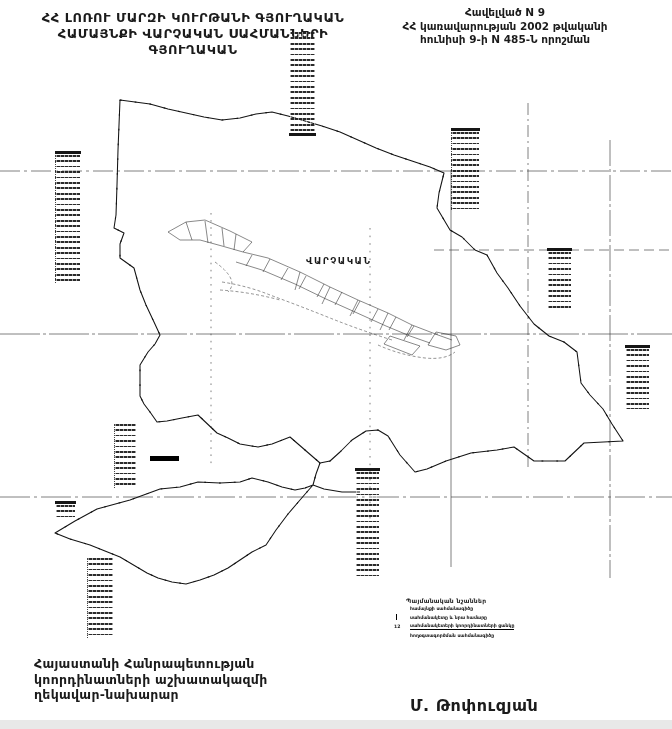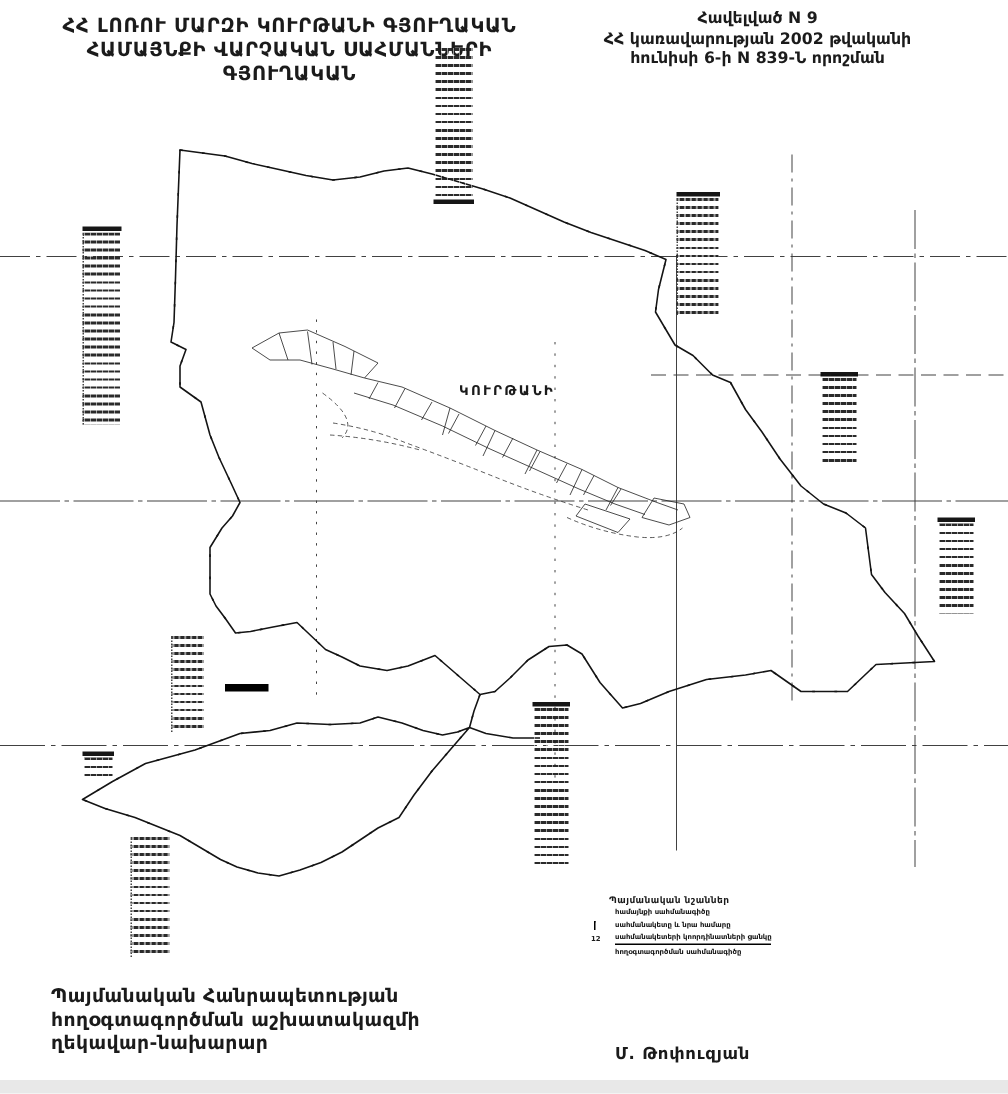--- a/index.html
+++ b/index.html
@@ -17,21 +17,21 @@
   .appendix{
     left:370px;top:6px;width:270px;text-align:center;
     font-weight:bold;font-size:10.5px;line-height:13.5px;
   }
   
   .sig-block{
     left:34px;top:656px;width:300px;
     font-weight:bold;font-size:12.5px;line-height:15.5px;letter-spacing:.3px;
   }
   .sig-name{
-    left:410px;top:696px;font-weight:bold;font-size:11px;letter-spacing:.5px;
+    left:410px;top:696px;font-weight:bold;font-size:16px;letter-spacing:.5px;
   }
   
   .village-label{
     left:306px;top:256px;font-weight:bold;font-size:9px;letter-spacing:1.5px;
   }
   
   svg.map{position:absolute;left:0;top:0;width:672px;height:729px;}
   .grid{stroke:#3c3c3c;stroke-width:.65;fill:none;}
   .bnd{stroke:#141414;stroke-width:1.05;fill:none;stroke-linejoin:round;}
   .bnd-dots{stroke:#000;stroke-width:2.7;fill:none;stroke-dasharray:1.8 13;stroke-linecap:butt;}
@@ -127,24 +127,24 @@
   </svg>
 
   <div class="abs map-title">
     <div>ՀՀ ԼՈՌՈՒ ՄԱՐԶԻ ԿՈՒՐԹԱՆԻ ԳՅՈՒՂԱԿԱՆ</div>
     <div>ՀԱՄԱՅՆՔԻ ՎԱՐՉԱԿԱՆ ՍԱՀՄԱՆՆԵՐԻ</div>
     <div>ԳՅՈՒՂԱԿԱՆ</div>
   </div>
   <div class="abs appendix">
     <div>Հավելված N 9</div>
     <div>ՀՀ կառավարության 2002 թվականի</div>
-    <div>հունիսի 6-ի N 839-Ն որոշման</div>
+    <div>հունիսի 9-ի N 485-Ն որոշման</div>
   </div>
 
-  <div class="abs village-label">ԿՈՒՐԹԱՆԻ</div>
+  <div class="abs village-label">ՎԱՐՉԱԿԱՆ</div>
 
   <div class="mtab t1 hdr-top bracket"></div>
   <div class="mtab t2 hdr-bottom"></div>
   <div class="mtab t3 hdr-top bracket"></div>
   <div class="mtab t4 hdr-top"></div>
   <div class="mtab t5 hdr-top"></div>
   <div class="mtab t6 hdr-top"></div>
   <div class="mtab t7 bracket"></div>
   <div class="mtab t8 hdr-top"></div>
   <div class="mtab t9 bracket"></div>
@@ -164,19 +164,19 @@
     <div class="lg-row">
       <span class="lg-sym sym-num">12</span>
       <span class="lg-label und">սահմանակետերի կոորդինատների ցանկը</span>
     </div>
     <div class="lg-row lg-indent">
       <span class="lg-label">հողօգտագործման սահմանագիծը</span>
     </div>
   </div>
 
   <div class="abs sig-block">
-    <div>Պայմանական Հանրապետության</div>
-    <div>հողօգտագործման աշխատակազմի</div>
+    <div>Հայաստանի Հանրապետության</div>
+    <div>կոորդինատների աշխատակազմի</div>
     <div>ղեկավար-նախարար</div>
   </div>
   <div class="abs sig-name">Մ. Թոփուզյան</div>
 
 </div>
 
 </body></html>

